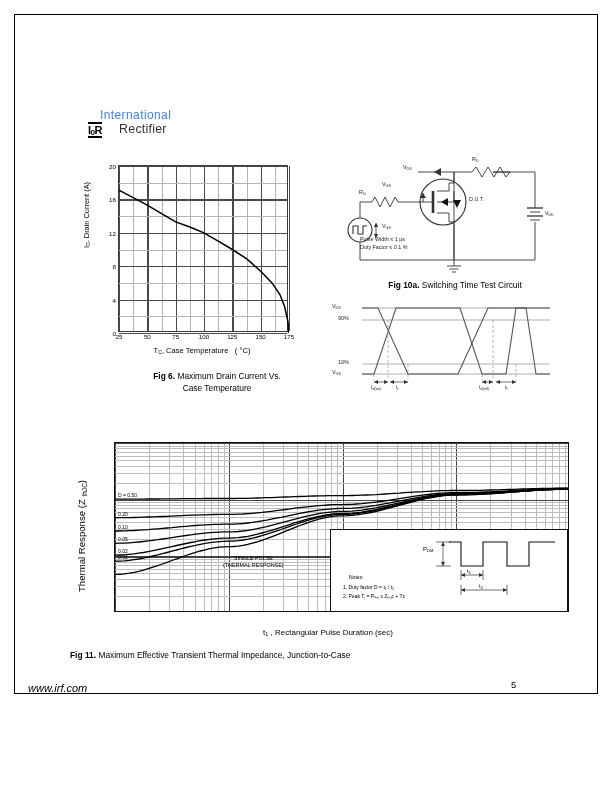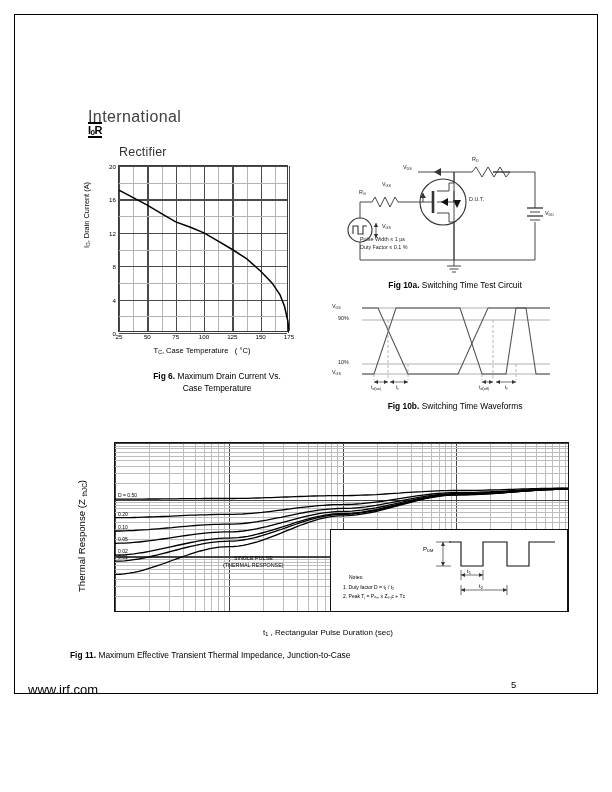--- a/index.html
+++ b/index.html
@@ -10,22 +10,22 @@
     color:#000;
   }
   .page { position:absolute; left:0; top:0; width:612px; height:792px; }
   .pageborder {
     position:absolute; left:14px; top:14px; width:584px; height:680px;
     border:1px solid #000; box-sizing:border-box;
   }
 
   
   .logo { position:absolute; left:88px; top:108px; width:150px; height:34px; }
-  .logo .l1 { position:absolute; left:0; top:0; font-size:16px; letter-spacing:.4px; color:#404040; }
-  .logo .l2 { position:absolute; left:31px; top:14px; font-size:12.5px; letter-spacing:.2px; color:#333;margin-top:23px; }
+  .logo .l1 { position:absolute; left:12px; top:0; font-size:12px; letter-spacing:.4px; color:#3b82f6; }
+  .logo .l2 { position:absolute; left:31px; top:14px; font-size:12.5px; letter-spacing:.2px; color:#333; }
   .logo .ior {
     position:absolute; left:0; top:14px; font-size:11px; font-weight:bold;
     letter-spacing:-.5px; color:#000;
     border-top:2px solid #000; border-bottom:2px solid #000; line-height:12px;
   }
   .title { position:absolute; right:58px; top:105px; font-size:21px; font-weight:bold; letter-spacing:.3px; }
   .tiny { font-size:5.4px; color:#222; }
 
   
   #fig9 { position:absolute; left:84px; top:158px; width:240px; height:248px; }
@@ -59,21 +59,21 @@
               border:1.3px solid #111; box-sizing:border-box; background:#fff; overflow:hidden; }
   .g11-ytitle { position:absolute; left:6px; top:160px; font-size:9.6px; transform:rotate(-90deg); transform-origin:0 0; white-space:nowrap; }
   .g11-xtitle { position:absolute; left:258px; top:196px; font-size:8px; transform:translateX(-50%); white-space:nowrap; }
   #fig11 .caption { position:absolute; left:0; top:218px; width:480px; font-size:8.4px; }
   .dlabel { position:absolute; font-size:5px; color:#000; white-space:nowrap; }
   .singlepulse { position:absolute; font-size:5.4px; text-align:center; line-height:7px; white-space:nowrap; }
   .notesbox { position:absolute; border:1px solid #111; background:#fff; }
   .notesbox div { font-size:5px; line-height:7.5px; white-space:nowrap; }
 
   
-  .foot-left { position:absolute; left:28px; top:682px; font-size:13px; }
+  .foot-left { position:absolute; left:28px; top:682px; font-size:11px;font-style:italic; }
   .foot-right { position:absolute; left:511px; top:679px; font-size:9.4px; }
 
   
   .wm { position:absolute; left:17px; top:700px; width:578px; height:92px; background:#4da7e0; }
   .wm span {
     position:absolute; left:0; right:0; top:50%; transform:translateY(-50%);
     text-align:center; color:#fff; font-size:66px; letter-spacing:-1px;
     font-family:"Liberation Sans", sans-serif;
   }
   sub { font-size:.68em; vertical-align:-.25em; }
@@ -289,24 +289,20 @@
       <span>t</span><sub>d(on)</sub>
     </div>
     <div style="position:absolute;left:66px;top:88px;" class="tiny">
       <span>t</span><sub>r</sub>
     </div>
     <div style="position:absolute;left:149px;top:88px;" class="tiny">
       <span>t</span><sub>d(off)</sub>
     </div>
     <div style="position:absolute;left:175px;top:88px;" class="tiny">
       <span>t</span><sub>f</sub>
-    </div>
-    <div class="caption">
-      <b>Fig 10b.</b>
-      <span>Switching Time Waveforms</span>
     </div>
   </div>
 
   <div id="fig11">
     <div class="g11-ytitle">
       Thermal Response (Z <sub>thJC</sub>)
     </div>
     <div class="g11-plot" id="g11plot">
         <div style="position: absolute; top: 0px; bottom: 0px; width: 1.2px; background: rgb(68, 68, 68); left: 0px;"></div>
         <div style="position: absolute; top: 0px; bottom: 0px; width: 0.7px; background: rgb(189, 189, 189); left: 34.2422px;"></div>

